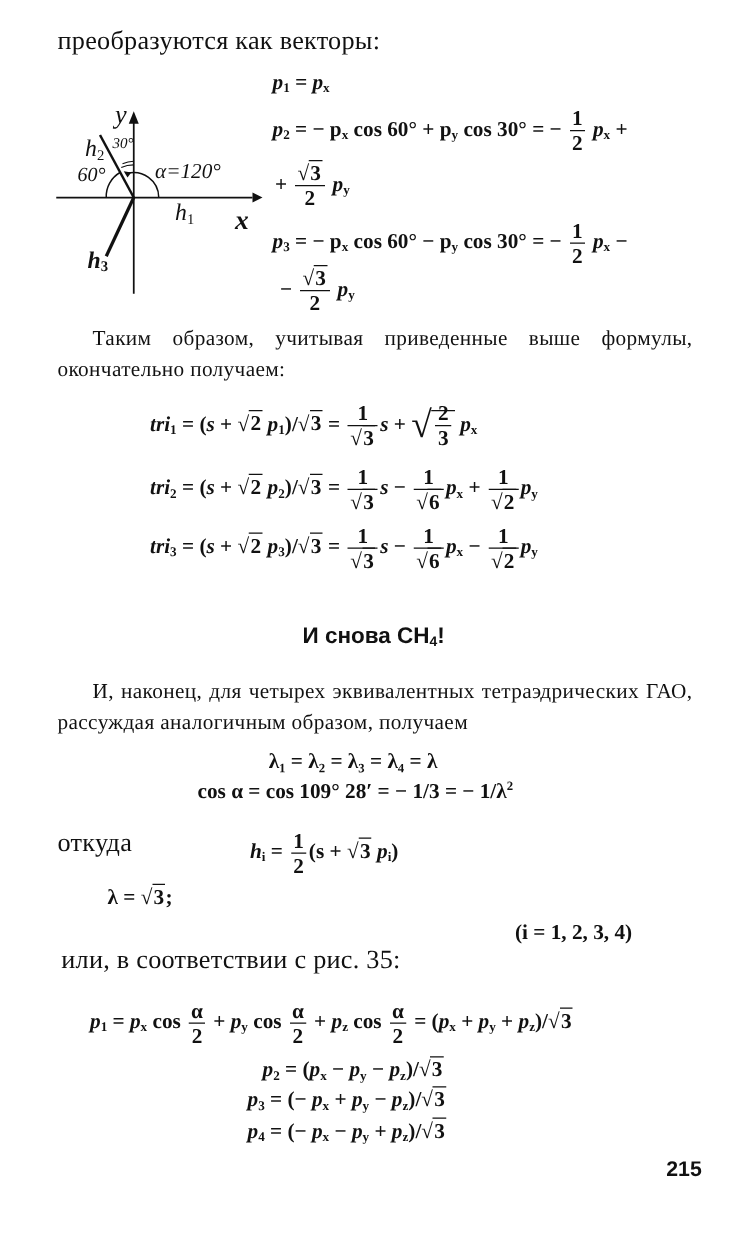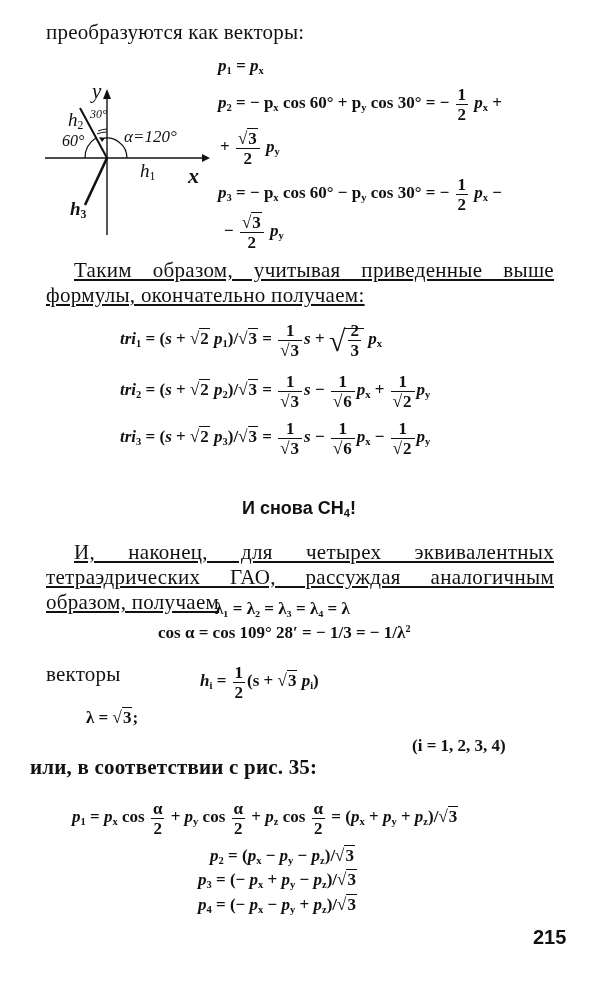--- a/index.html
+++ b/index.html
@@ -11,22 +11,22 @@
   .mi { font-style:italic; }
   .sub { font-size:0.62em; vertical-align:-0.25em; font-style:normal; }
   .sup { font-size:0.6em; vertical-align:0.55em; }
   .frac { display:inline-block; vertical-align:middle; text-align:center; margin:0 2px; line-height:1; }
   .frac > span { display:block; padding:0 2px; }
   .frac .num { border-bottom:1.3px solid #111; padding-bottom:1px; }
   .frac .den { padding-top:1px; }
   .sqrt { display:inline-block; }
   .sqrt .rad { border-top:1.3px solid #111; padding:0 1px; }
   .heading { font-family:"Liberation Sans","DejaVu Sans",sans-serif; font-weight:bold; font-size:18px; }
-  .pageno { font-family:"Liberation Sans","DejaVu Sans",sans-serif; font-weight:bold; font-size:20px; }
-  .para { font-size:21px; line-height:25px; text-align:justify; width:508px; white-space:normal; letter-spacing:0.3px;text-decoration:underline; }
+  .pageno { font-family:"Liberation Sans","DejaVu Sans",sans-serif; font-weight:bold; font-size:17px; }
+  .para { font-size:17px; line-height:25px; text-align:justify; width:508px; white-space:normal; letter-spacing:0.3px; }
 </style>
 </head>
 <body>
 
 <div class="abs txt" style="left:46px; top:20px;text-align:right;">преобразуются как векторы:</div>
 
 <div class="abs" style="left:40px; top:85px; width:175px; height:160px;">
   <svg width="175" height="160" viewBox="0 0 175 160">
 
     <line x1="5" y1="73" x2="162" y2="73" stroke="#111" stroke-width="1.4"></line>
@@ -107,33 +107,33 @@
 </div>
 
 <div class="abs para" style="left:46px; top:540px; text-indent:28px;">И, наконец, для четырех эквивалентных тетраэдрических ГАО, рассуждая аналогичным образом, получаем</div>
 
 <div class="abs math" style="left:215px; top:599px;">λ₁ = λ₂ = λ₃ = λ₄ = λ</div>
 
 <div class="abs math" style="left:158px; top:623px;">
   <span>cos α = cos 109° 28′ = − 1/3 = − 1/λ</span><span class="sup">2</span>
 </div>
 
-<div class="abs txt" style="left:46px; top:662px;">векторы</div>
+<div class="abs txt" style="left:46px; top:662px;">откуда</div>
 
 <div class="abs math" style="left:86px; top:708px;">
   <span>λ = </span>√<span class="sqrt"><span class="rad">3</span></span><span>;</span>
 </div>
 
 <div class="abs math" style="left:200px; top:664px;">
   <span class="mi">h</span><span class="sub mi">i</span><span> = </span><span class="frac"><span class="num">1</span><span class="den">2</span></span><span>(s + </span>√<span class="sqrt"><span class="rad">3</span></span><span class="mi"> p</span><span class="sub mi">i</span><span>)</span>
 </div>
 
 <div class="abs math" style="left:412px; top:708px;margin-top:28px;">(i = 1, 2, 3, 4)</div>
 
-<div class="abs txt" style="left:30px; top:755px;font-weight:bold;">или, в соответствии с рис. 35:</div>
+<div class="abs txt" style="left:49px; top:755px;">или, в соответствии с рис. 35:</div>
 
 <div class="abs math" style="left:72px; top:800px;">
   <span class="mi">p</span><span class="sub">1</span>
   = <span class="mi">p</span><span class="sub mi">x</span> cos <span class="frac"><span class="num">α</span><span class="den">2</span></span>
   + <span class="mi">p</span><span class="sub mi">y</span> cos <span class="frac"><span class="num">α</span><span class="den">2</span></span>
   + <span class="mi">p</span><span class="sub mi">z</span> cos <span class="frac"><span class="num">α</span><span class="den">2</span></span>
   = (<span class="mi">p</span><span class="sub mi">x</span> + <span class="mi">p</span><span class="sub mi">y</span> + <span class="mi">p</span><span class="sub mi">z</span>)/√<span class="sqrt"><span class="rad">3</span></span>
 </div>
 
 <div class="abs math" style="left:210px; top:846px;">

